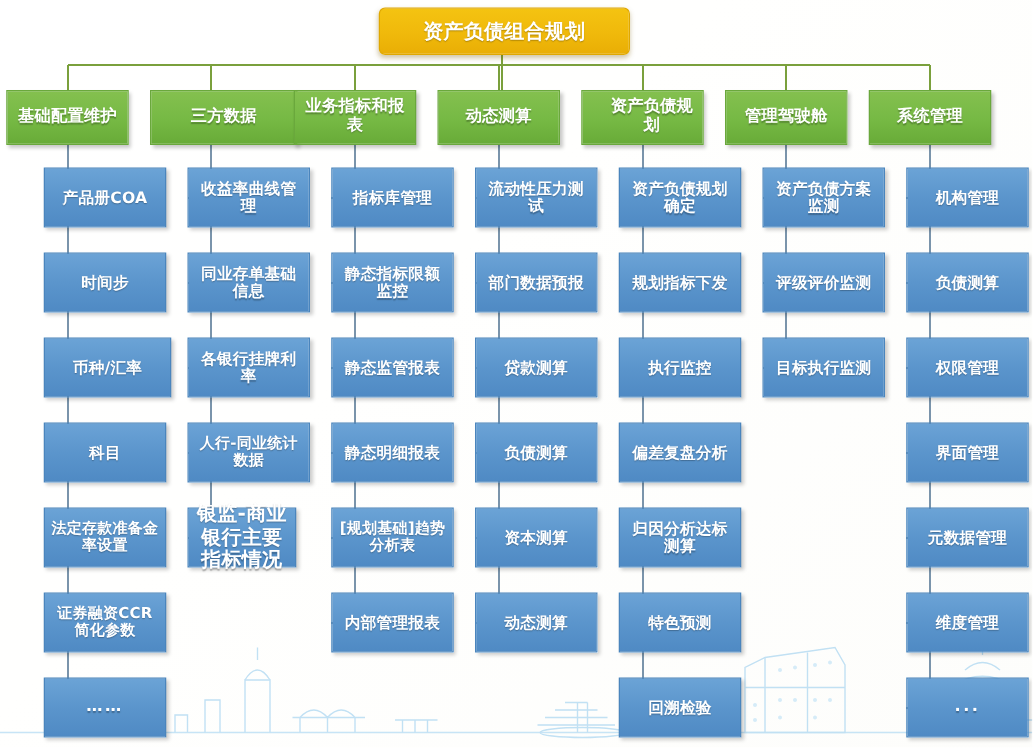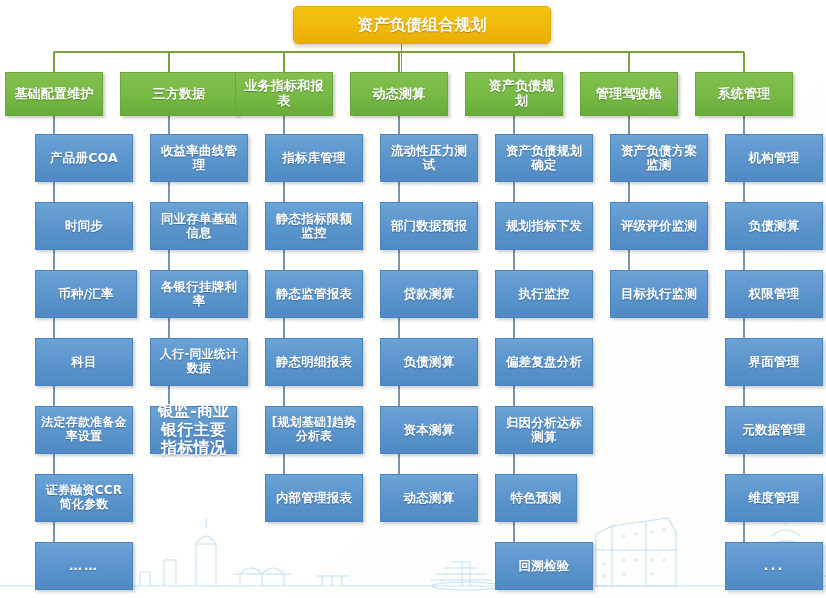--- a/index.html
+++ b/index.html
@@ -194,21 +194,21 @@
       <line x1="744" y1="158" x2="725" y2="158" stroke="#7a94ab" stroke-width="1.6" shape-rendering="crispEdges"></line>
       <line x1="744" y1="226" x2="725" y2="226" stroke="#7a94ab" stroke-width="1.6" shape-rendering="crispEdges"></line>
       <line x1="744" y1="294" x2="725" y2="294" stroke="#7a94ab" stroke-width="1.6" shape-rendering="crispEdges"></line>
       <line x1="744" y1="362" x2="725" y2="362" stroke="#7a94ab" stroke-width="1.6" shape-rendering="crispEdges"></line>
       <line x1="744" y1="430" x2="725" y2="430" stroke="#7a94ab" stroke-width="1.6" shape-rendering="crispEdges"></line>
       <line x1="744" y1="498" x2="725" y2="498" stroke="#7a94ab" stroke-width="1.6" shape-rendering="crispEdges"></line>
       <line x1="744" y1="566" x2="725" y2="566" stroke="#7a94ab" stroke-width="1.6" shape-rendering="crispEdges"></line>
     </svg>
 
   <div id="nodes">
-      <div class="node root" style="left: 293px; top: 6px; width: 258px; height: 38px;">资产负债组合规划</div>
+      <div class="node root" style="left: 303px; top: 6px; width: 201px; height: 38px;">资产负债组合规划</div>
       <div class="node lvl1" style="left: 5px; top: 72px; width: 98px; height: 44px;">基础配置维护</div>
       <div class="node lvl2" style="left: 35px; top: 134px; width: 98px; height: 48px;">产品册COA</div>
       <div class="node lvl2" style="left: 35px; top: 202px; width: 98px; height: 48px;">时间步</div>
       <div class="node lvl2" style="left: 35px; top: 270px; width: 102px; height: 48px;">币种/汇率</div>
       <div class="node lvl2" style="left: 35px; top: 338px; width: 98px; height: 48px;">科目</div>
       <div class="node lvl2" style="left: 35px; top: 406px; width: 98px; height: 48px; font-size: 12px;">法定存款准备金率设置</div>
       <div class="node lvl2" style="left: 35px; top: 474px; width: 98px; height: 48px; font-size: 12px;">证券融资CCR简化参数</div>
       <div class="node lvl2 ellipsis" style="left: 35px; top: 542px; width: 98px; height: 48px;">……</div>
       <div class="node lvl1" style="left: 120px; top: 72px; width: 118px; height: 44px;">三方数据</div>
       <div class="node lvl2" style="left: 150px; top: 134px; width: 98px; height: 48px;">收益率曲线管理</div>
@@ -229,21 +229,21 @@
       <div class="node lvl2" style="left: 380px; top: 270px; width: 98px; height: 48px;">贷款测算</div>
       <div class="node lvl2" style="left: 380px; top: 338px; width: 98px; height: 48px;">负债测算</div>
       <div class="node lvl2" style="left: 380px; top: 406px; width: 98px; height: 48px;">资本测算</div>
       <div class="node lvl2" style="left: 380px; top: 474px; width: 98px; height: 48px;">动态测算</div>
       <div class="node lvl1" style="left: 465px; top: 72px; width: 98px; height: 44px; padding-left: 19px;">资产负债规划</div>
       <div class="node lvl2" style="left: 495px; top: 134px; width: 98px; height: 48px;">资产负债规划确定</div>
       <div class="node lvl2" style="left: 495px; top: 202px; width: 98px; height: 48px;">规划指标下发</div>
       <div class="node lvl2" style="left: 495px; top: 270px; width: 98px; height: 48px;">执行监控</div>
       <div class="node lvl2" style="left: 495px; top: 338px; width: 98px; height: 48px;">偏差复盘分析</div>
       <div class="node lvl2" style="left: 495px; top: 406px; width: 98px; height: 48px;">归因分析达标测算</div>
-      <div class="node lvl2" style="left: 495px; top: 474px; width: 82px; height: 48px;">特色预测</div>
+      <div class="node lvl2" style="left: 495px; top: 474px; width: 98px; height: 48px;">特色预测</div>
       <div class="node lvl2" style="left: 495px; top: 542px; width: 98px; height: 48px;">回溯检验</div>
       <div class="node lvl1" style="left: 580px; top: 72px; width: 98px; height: 44px;">管理驾驶舱</div>
       <div class="node lvl2" style="left: 610px; top: 134px; width: 98px; height: 48px;">资产负债方案监测</div>
       <div class="node lvl2" style="left: 610px; top: 202px; width: 98px; height: 48px;">评级评价监测</div>
       <div class="node lvl2" style="left: 610px; top: 270px; width: 98px; height: 48px;">目标执行监测</div>
       <div class="node lvl1" style="left: 695px; top: 72px; width: 98px; height: 44px;">系统管理</div>
       <div class="node lvl2" style="left: 725px; top: 134px; width: 98px; height: 48px;">机构管理</div>
       <div class="node lvl2" style="left: 725px; top: 202px; width: 98px; height: 48px;">负债测算</div>
       <div class="node lvl2" style="left: 725px; top: 270px; width: 98px; height: 48px;">权限管理</div>
       <div class="node lvl2" style="left: 725px; top: 338px; width: 98px; height: 48px;">界面管理</div>

